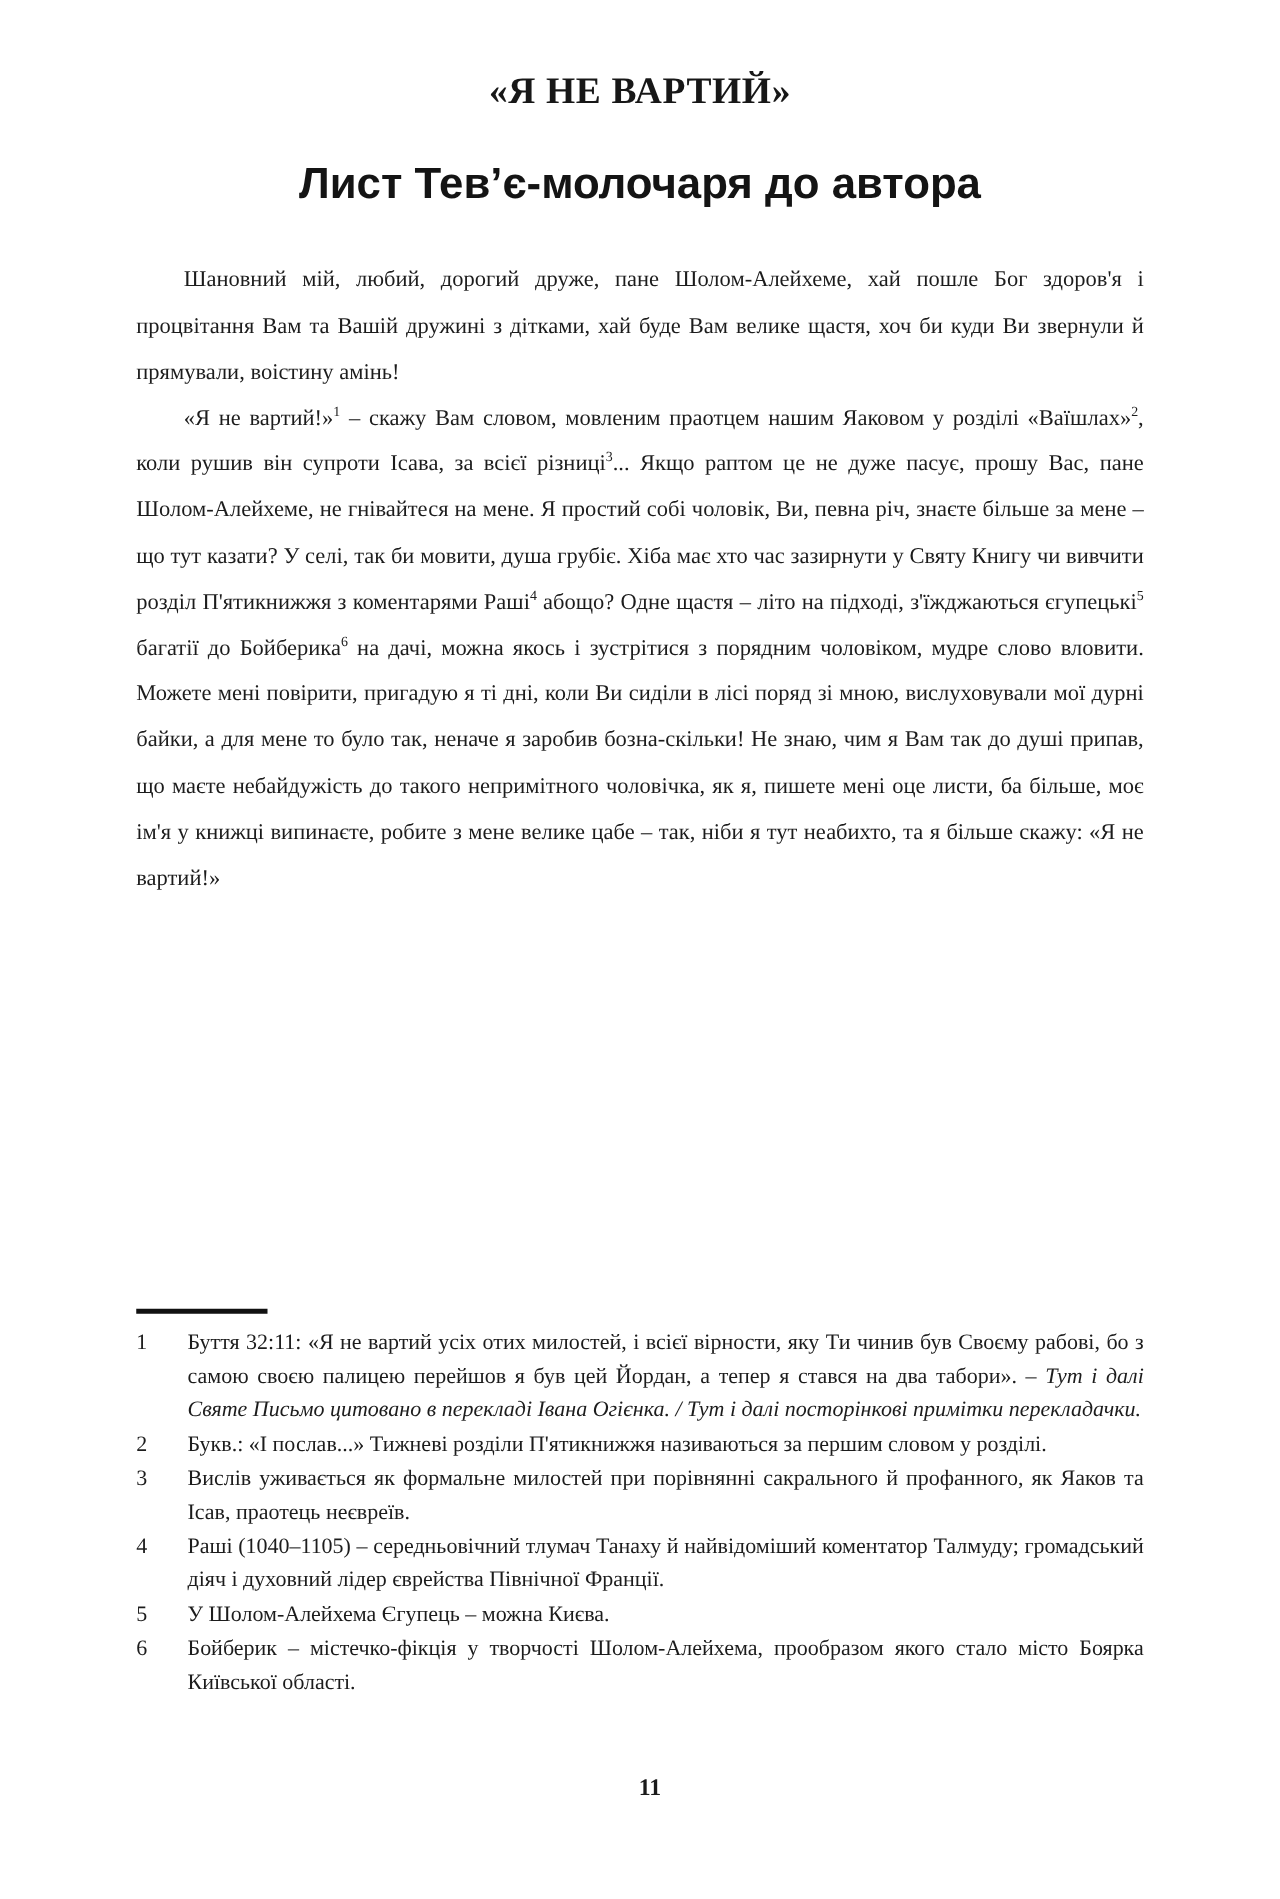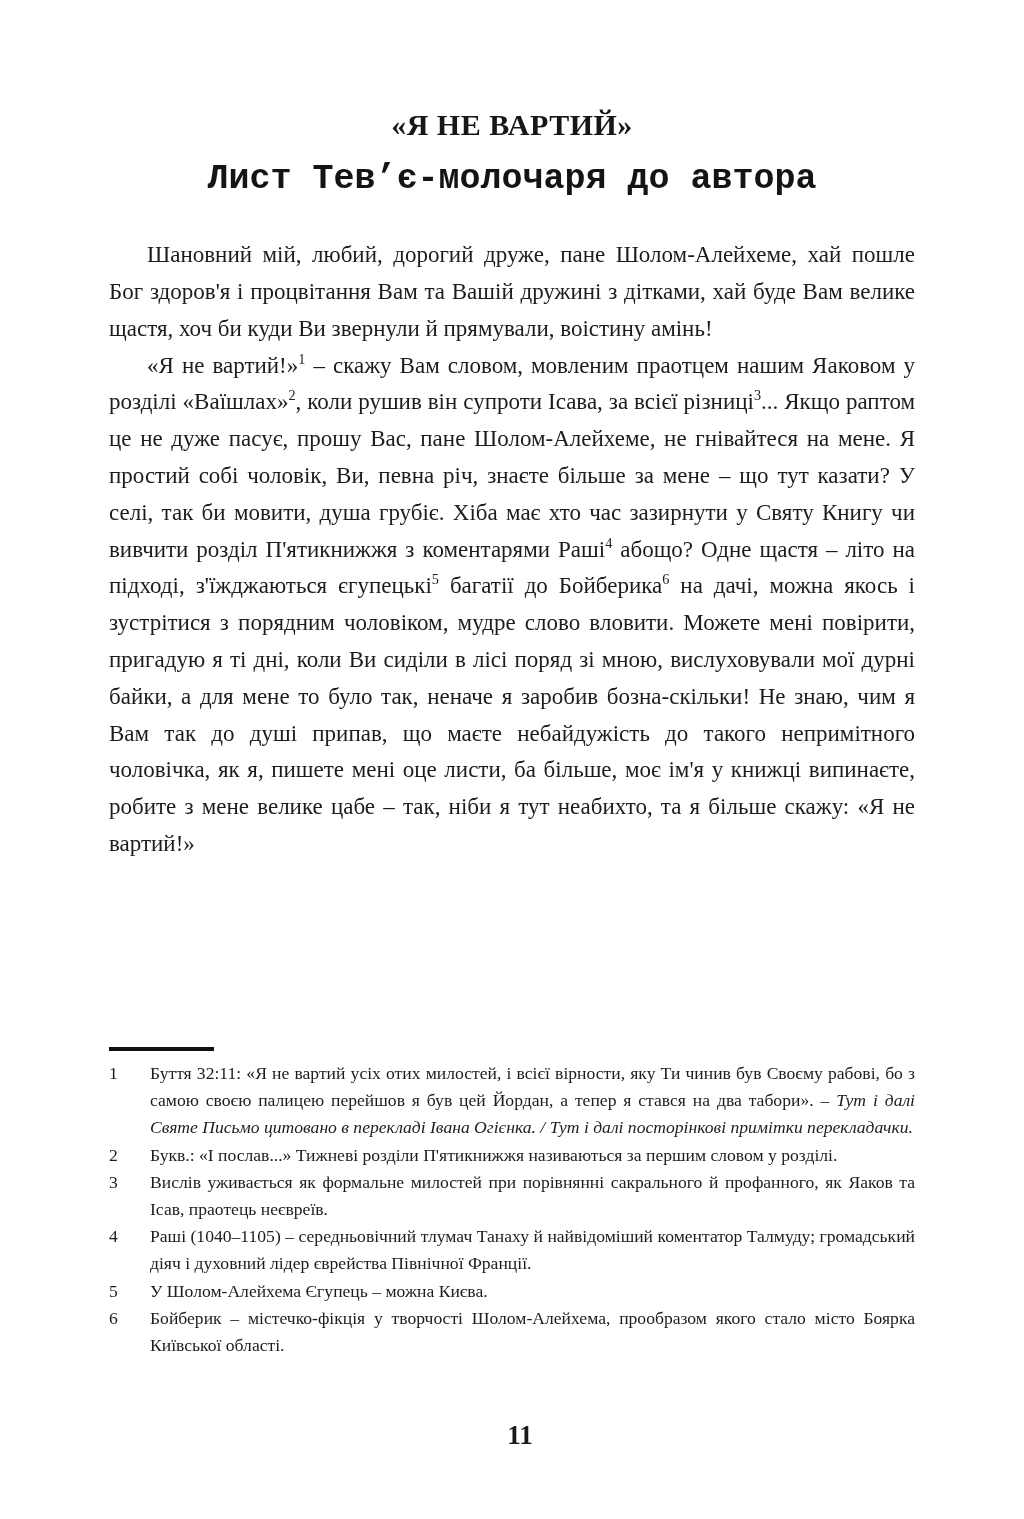--- a/index.html
+++ b/index.html
@@ -18,46 +18,46 @@
   .page {
     position: relative;
     width: 1024px;
     height: 1519px;
     box-sizing: border-box;
     padding: 0 109px;
   }
 
   
   .heading-block {
-    padding-top: 108px;
+    padding-top: 56px;
   }
   .chapter-title {
     text-align: center;
     font-family: "Liberation Serif", "DejaVu Serif", serif;
     font-size: 30px;
     font-weight: 700;
     letter-spacing: 0.5px;
     line-height: 1.1;
     margin: 0;
     color: #171717;
   }
   .chapter-subtitle {
     text-align: center;
-    font-family: Liberation Mono, monospace;
+    font-family: Liberation Sans, sans-serif;
     font-size: 35px;
     font-weight: 700;
     line-height: 1.15;
-    margin: 18px 0 0 0;
+    margin: 38px 0 0 0;
     color: #141414;
   }
 
   
   .body-text {
     margin-top: 38px;
-    font-size: 23px;
+    font-size: 18px;
     line-height: 36.8px;
     text-align: justify;
     text-justify: inter-word;
     hyphens: manual;
     color: #1c1c1c;
   }
   .body-text p {
     margin: 0;
     text-indent: 38px;
   }
@@ -104,21 +104,21 @@
     font-style: italic;
   }
 
   
   .page-number {
     position: absolute;
     left: 16px;
     right: 0;
     top: 1420px;
     text-align: center;
-    font-size: 27px;
+    font-size: 19px;
     font-weight: 700;
     color: #1a1a1a;
   }
 </style>
 </head>
 <body>
 
 <div class="page">
 
   <div class="heading-block">

